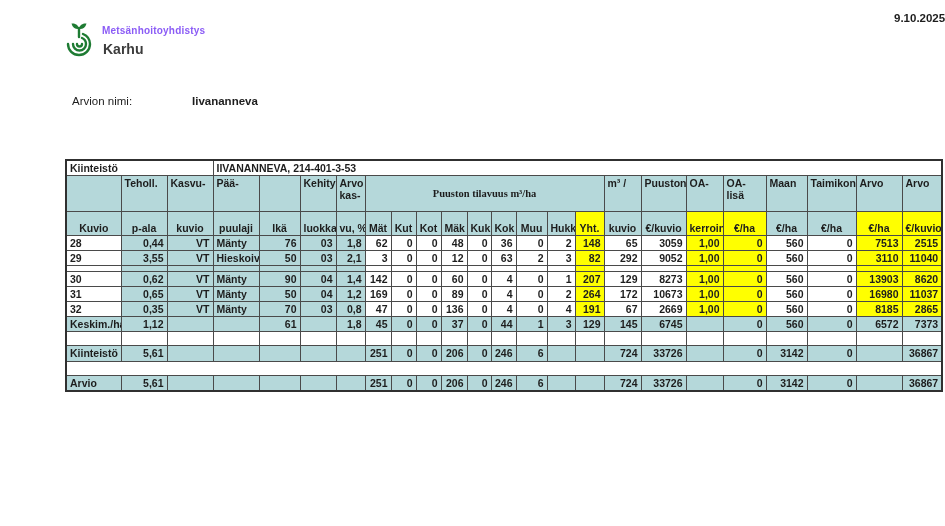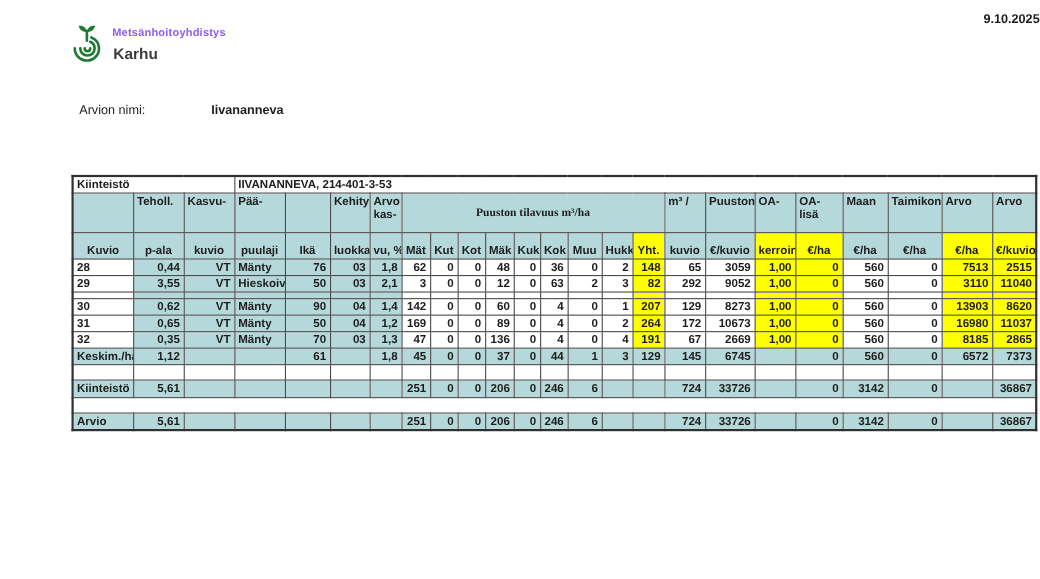--- a/index.html
+++ b/index.html
@@ -277,21 +277,21 @@
         <td class="bg-yellow al-r">16980</td>
         <td class="bg-yellow al-r">11037</td>
       </tr>
       <tr class="r-data">
         <td class="bg-white al-l">32</td>
         <td class="bg-teal al-r">0,35</td>
         <td class="bg-teal al-c">VT</td>
         <td class="bg-teal al-l">Mänty</td>
         <td class="bg-teal al-c">70</td>
         <td class="bg-teal al-c">03</td>
-        <td class="bg-teal al-c">1,3</td>
+        <td class="bg-teal al-c">0,8</td>
         <td class="bg-white al-r">47</td>
         <td class="bg-white al-r">0</td>
         <td class="bg-white al-r">0</td>
         <td class="bg-white al-r">136</td>
         <td class="bg-white al-r">0</td>
         <td class="bg-white al-r">4</td>
         <td class="bg-white al-r">0</td>
         <td class="bg-white al-r">4</td>
         <td class="bg-yellow al-r">191</td>
         <td class="bg-white al-r">67</td>

